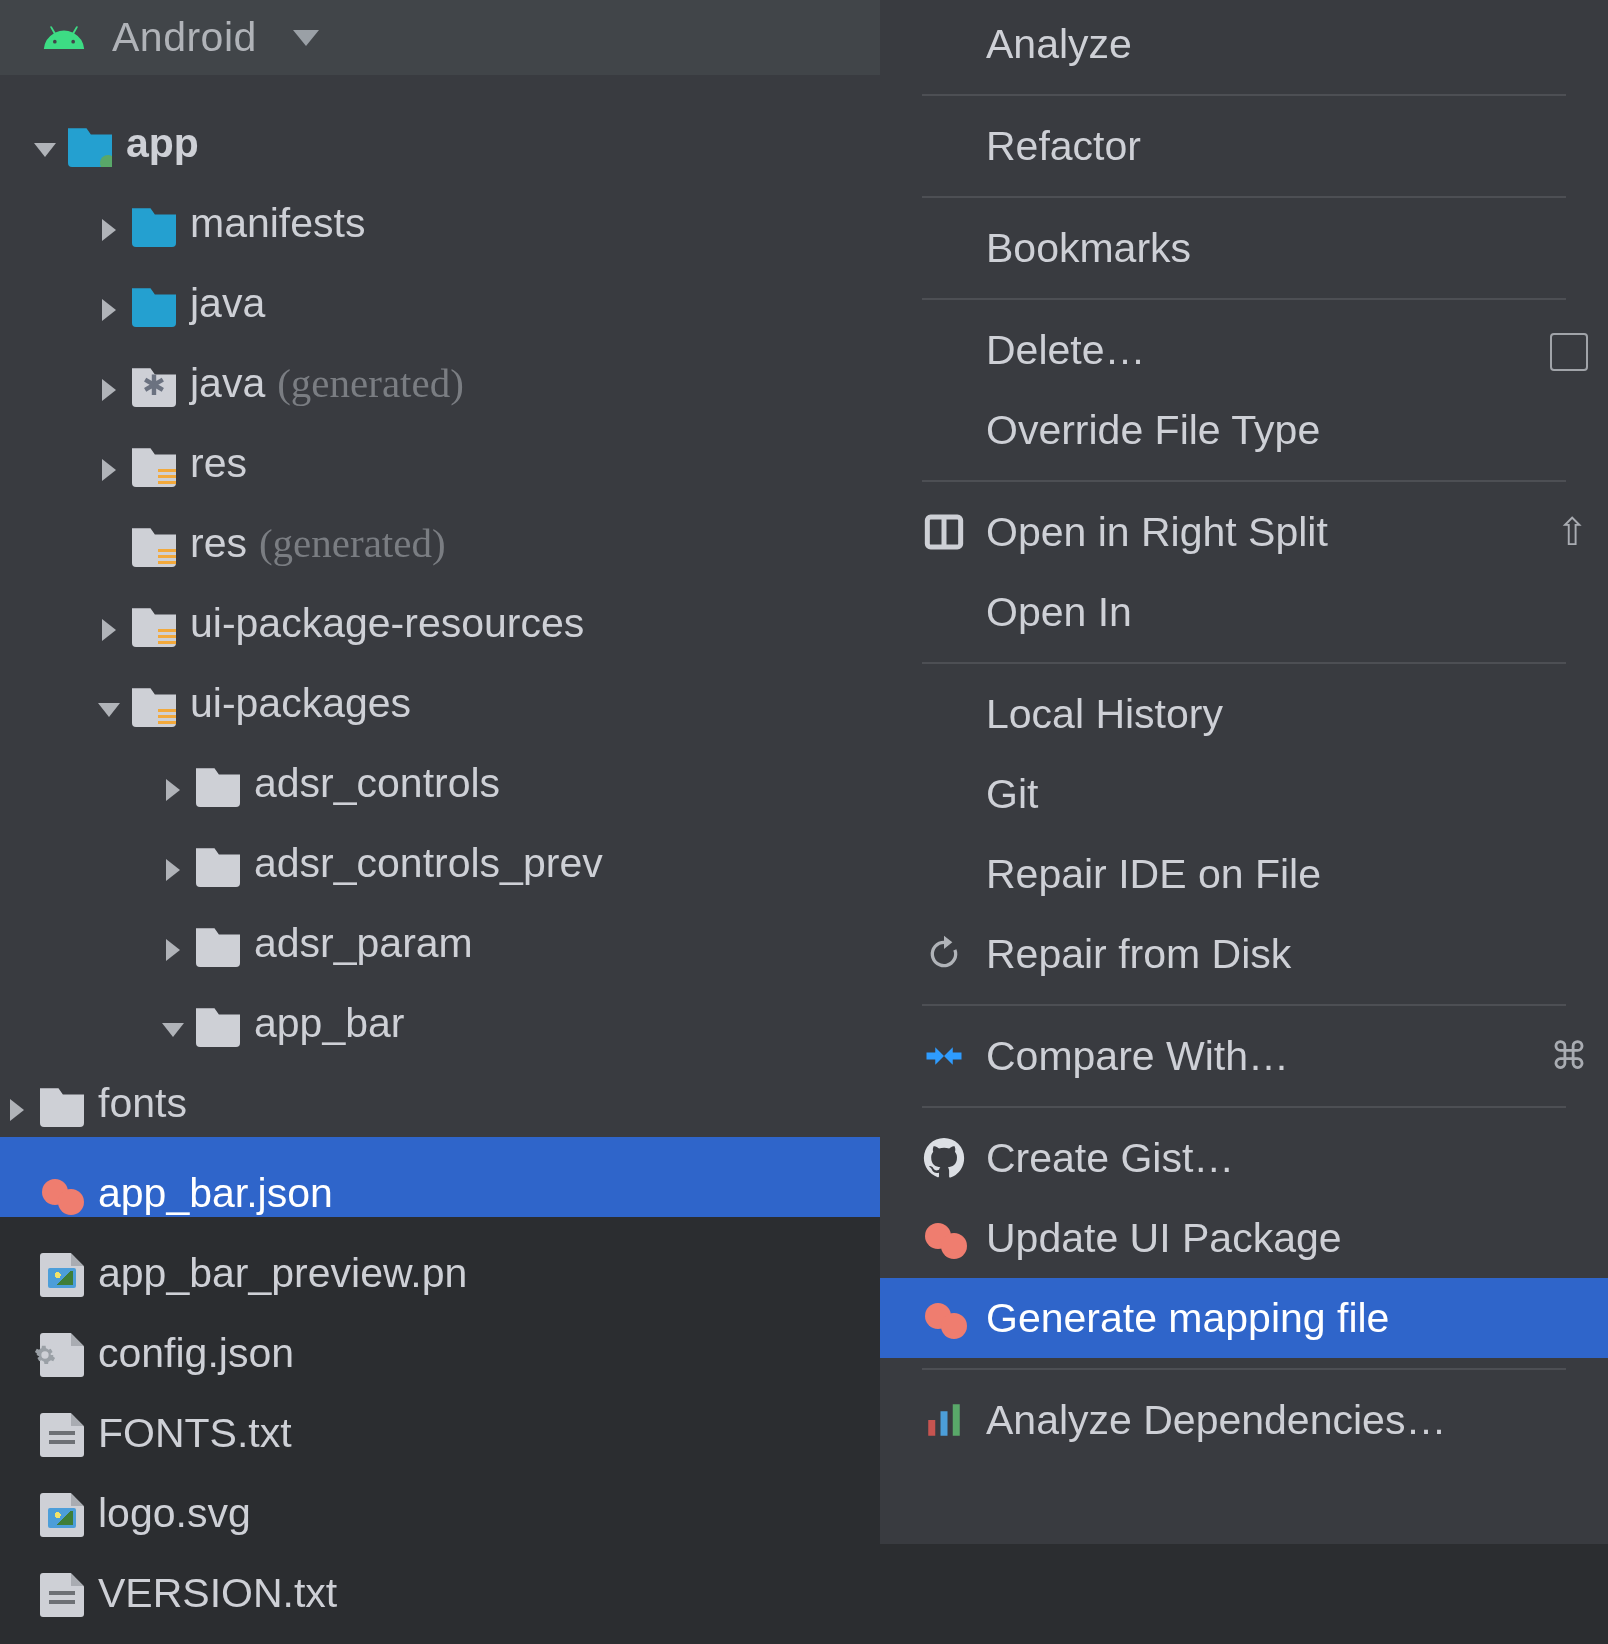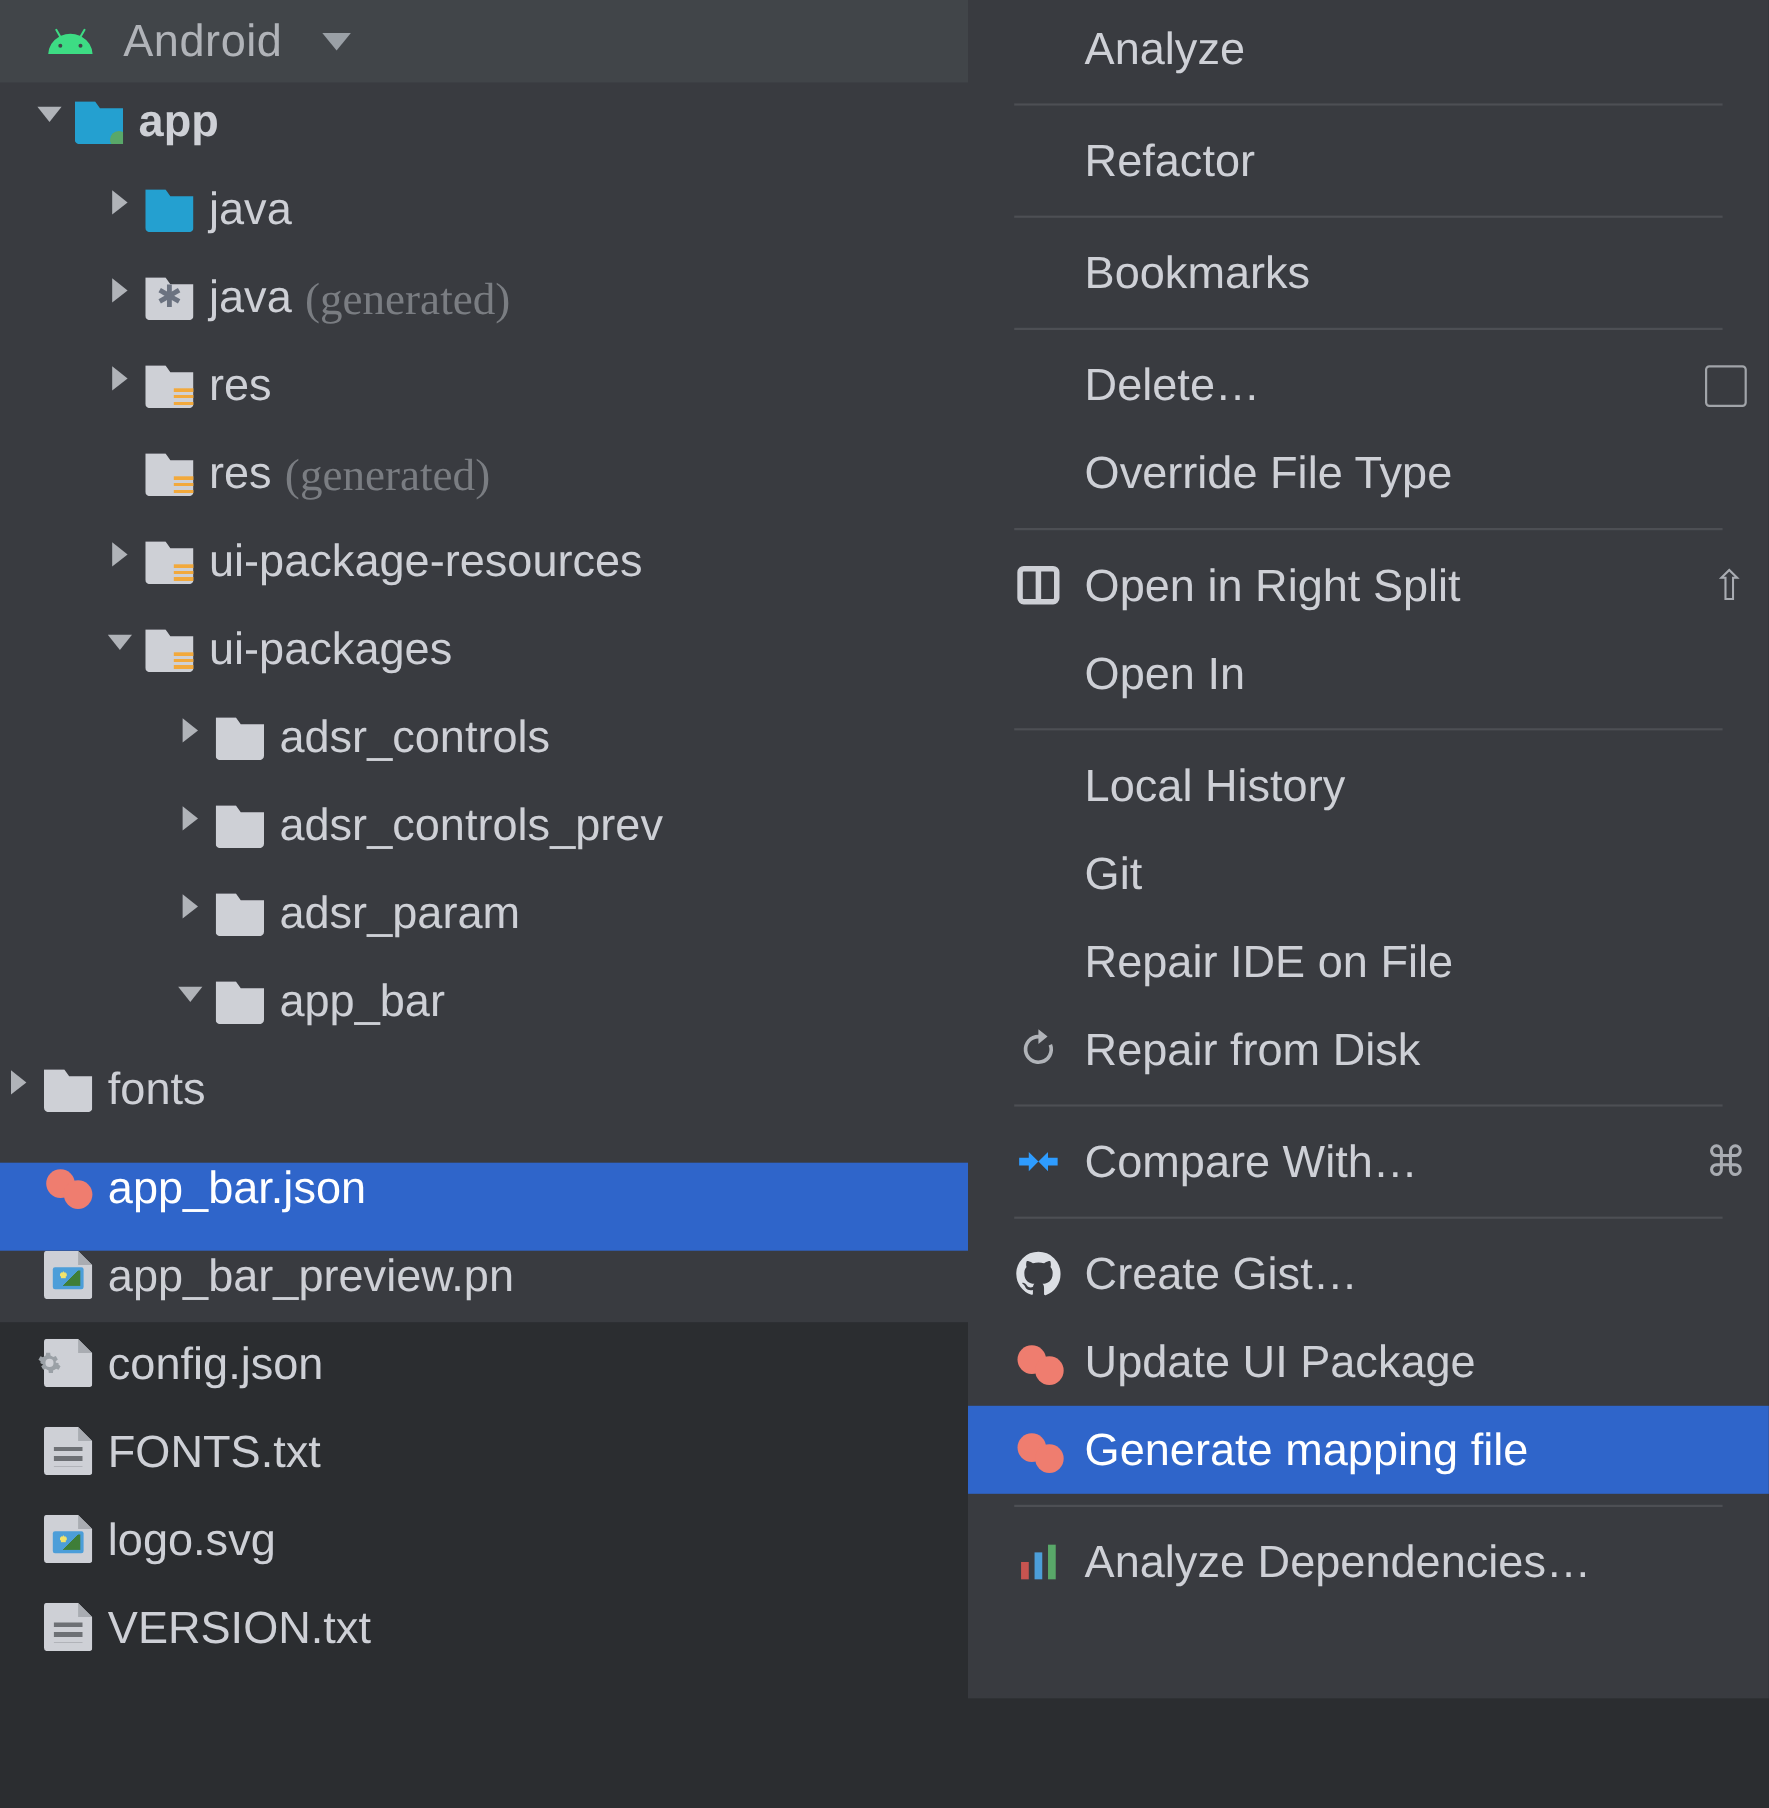--- a/index.html
+++ b/index.html
@@ -42,21 +42,21 @@
     border-right: 13px solid transparent;
     border-top: 16px solid #9aa0a6;
     margin-left: 10px;
   }
 
   .tree {
     padding-top: 12px;
   }
   .tree-row {
     display: flex;
-    align-items: flex-start;
+    align-items: flex-end;
     height: 80px;
     font-size: 41px;
     white-space: nowrap;
     overflow: hidden;
   }
   .tree-row.selected {
     background: #2f65ca;
     margin-top: 10px;
   }
   .chevron {
@@ -246,20 +246,27 @@
         <span class="icon folder module">
           <span class="dot"></span>
         </span>
         <span class="row-label bold">app</span>
       </div>
       <div class="tree-row d1">
         <span class="chevron">
           <span class="chev-right"></span>
         </span>
         <span class="icon folder module"></span>
+        <span class="row-label">manifests</span>
+      </div>
+      <div class="tree-row d1">
+        <span class="chevron">
+          <span class="chev-right"></span>
+        </span>
+        <span class="icon folder module"></span>
         <span class="row-label">java</span>
       </div>
       <div class="tree-row d1">
         <span class="chevron">
           <span class="chev-right"></span>
         </span>
         <span class="icon folder">
           <span class="pinwheel">✱</span>
         </span>
         <span class="row-label">java</span>

